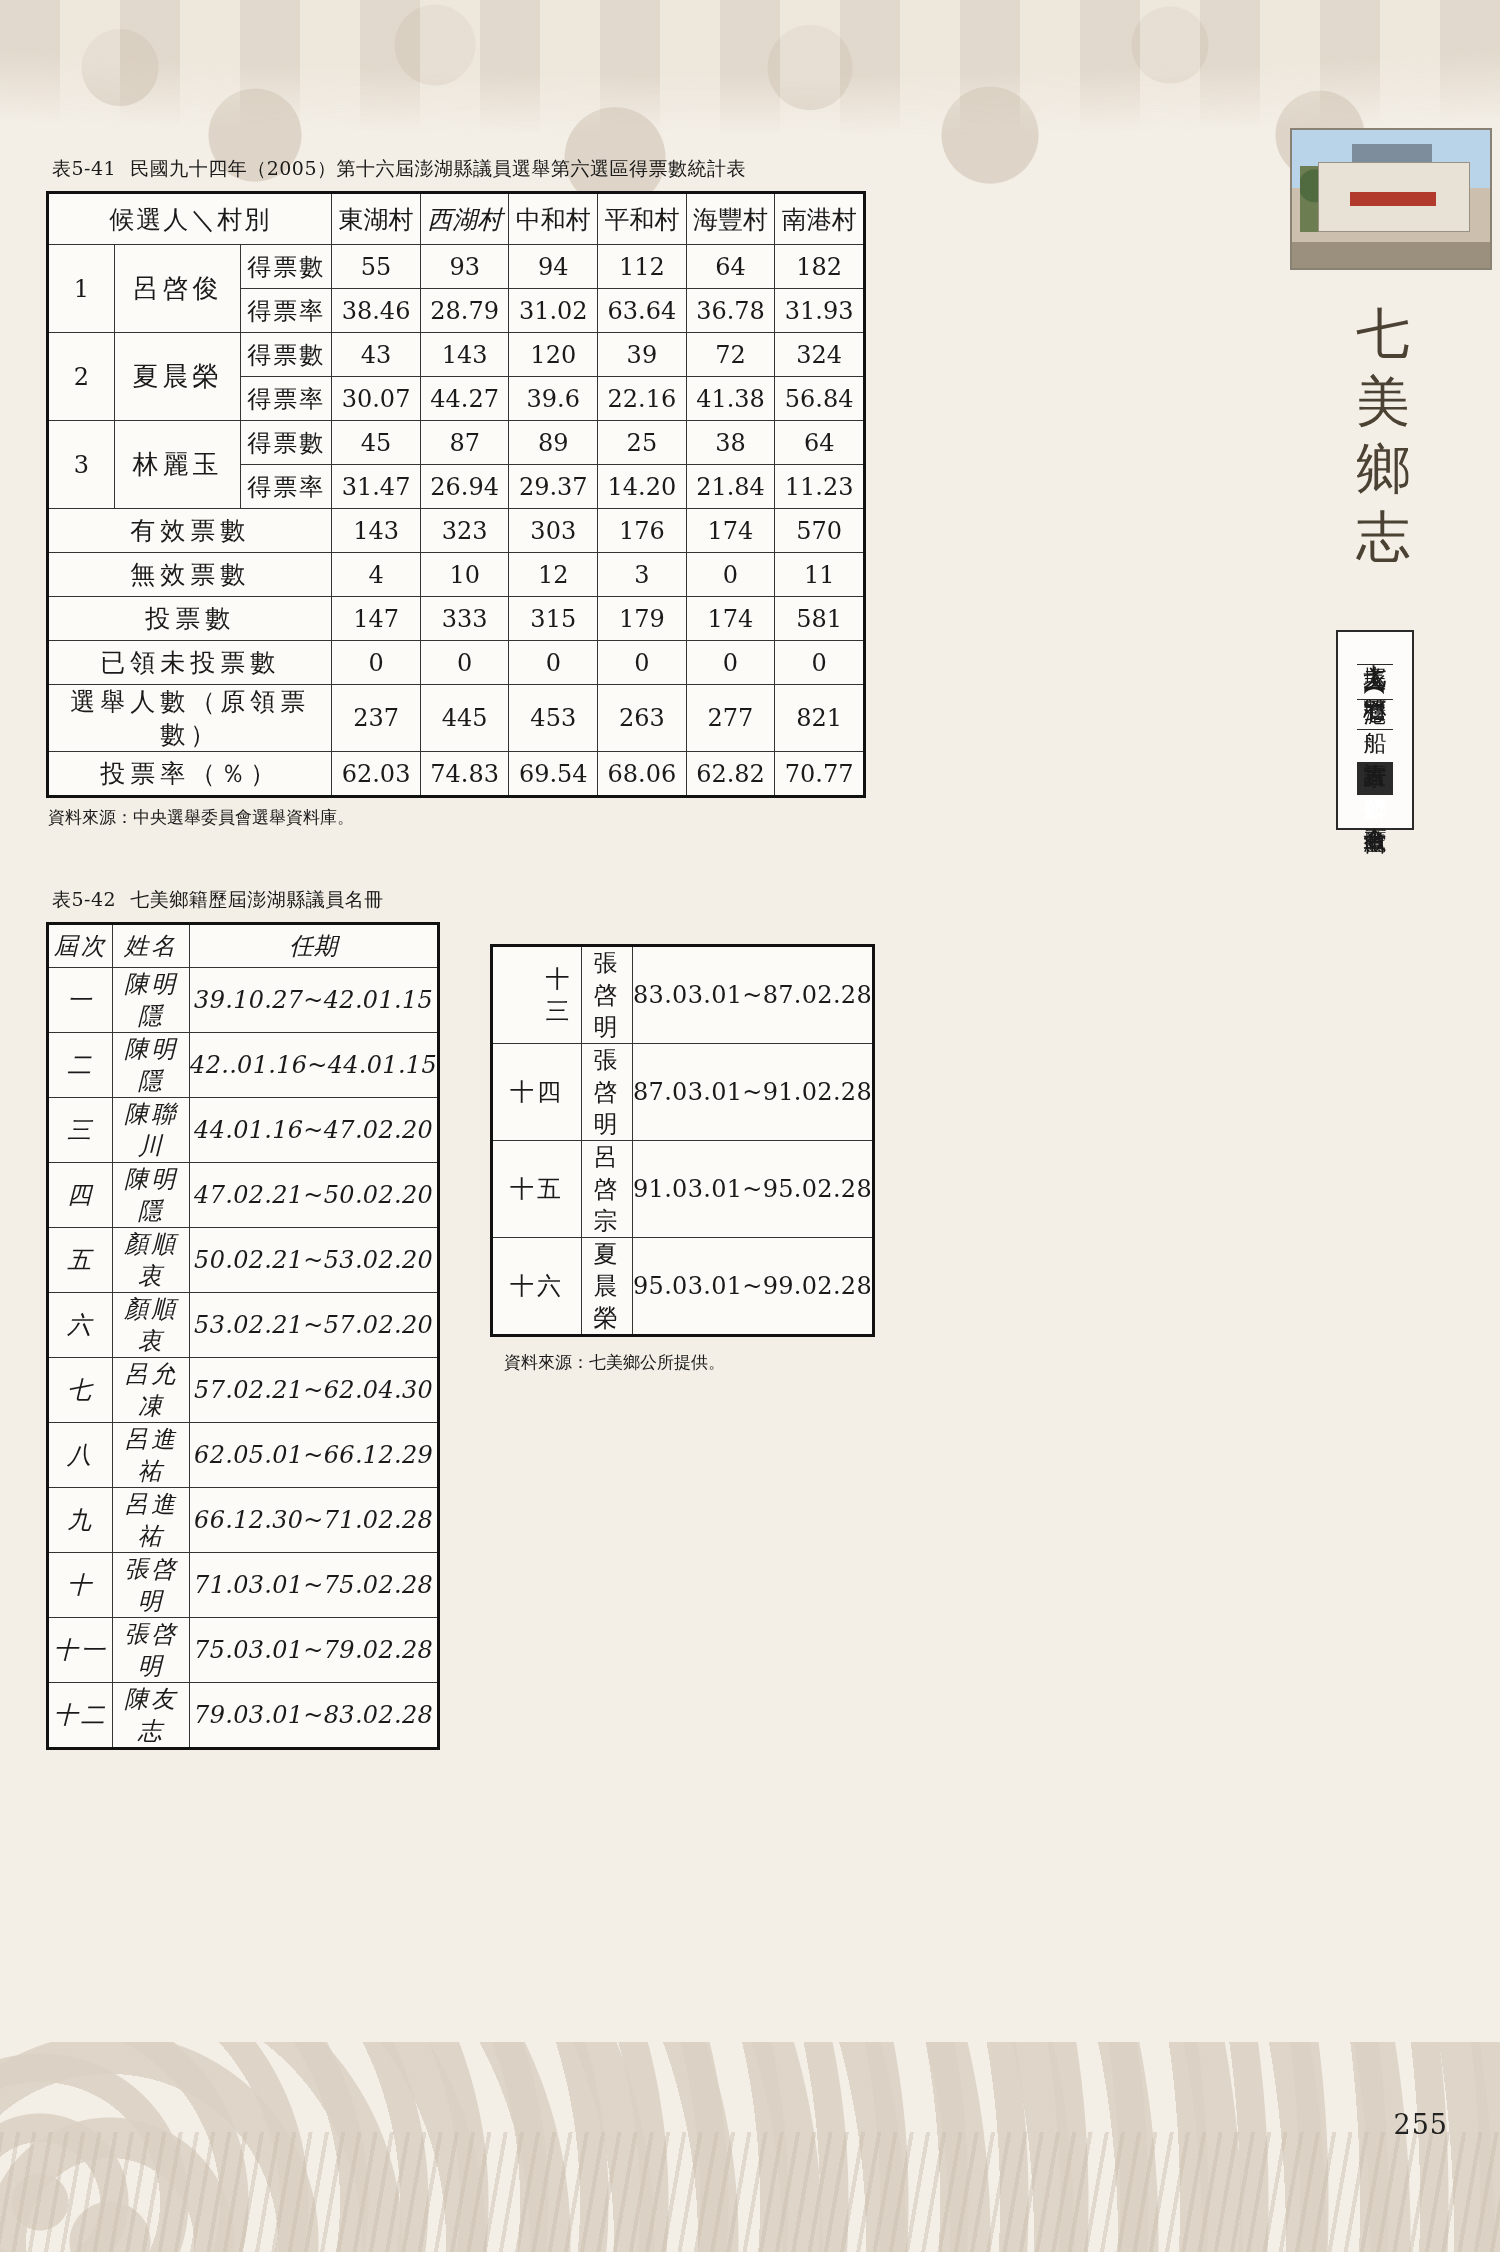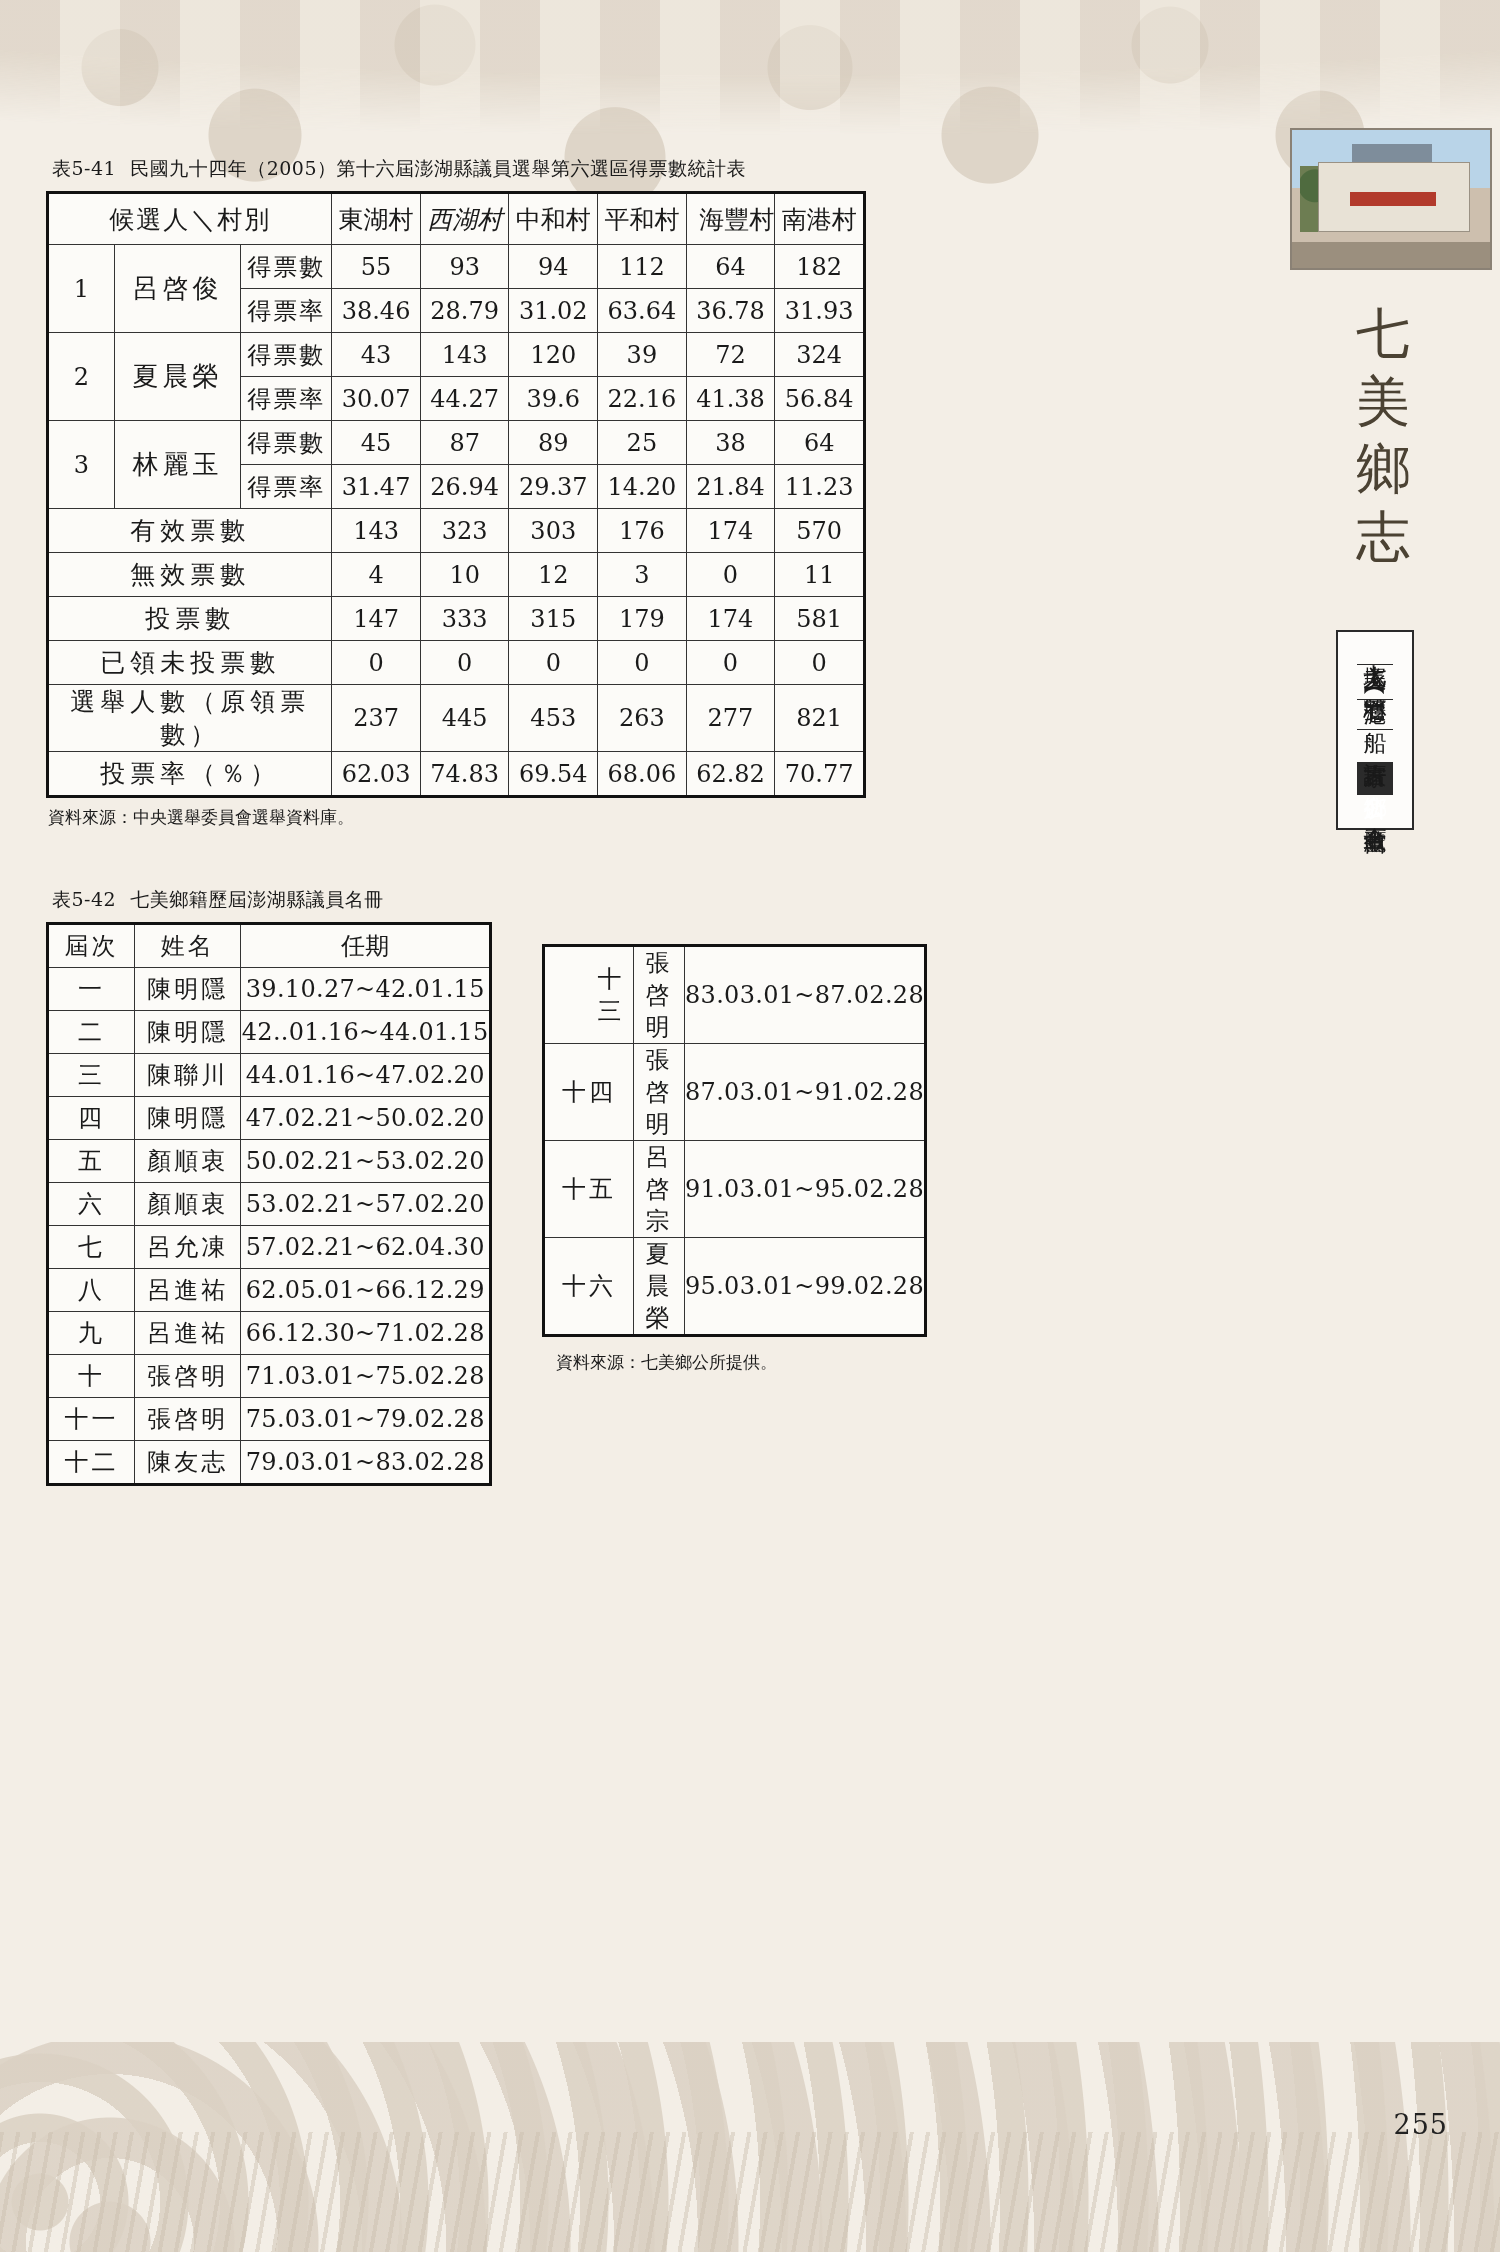--- a/index.html
+++ b/index.html
@@ -111,21 +111,21 @@
   #table-541 .wide-label { font-size: 25px; letter-spacing: 5px; }
   #table-541 .idx { font-size: 24px; }
   #table-541 .hdr-left { font-size: 25px; letter-spacing: 2px; }
 
   
   .t542 td { height: 42px; font-size: 25px; }
   .t542 .c-term { letter-spacing: 3px; }
   .t542 .c-name { letter-spacing: 3px; }
   .t542 .c-period { font-size: 24px; letter-spacing: .3px; }
 
-  #left542 { width: 446px; }
+  #left542 { width: 394px; font-style: italic; }
   #right542 { width: 385px; }
 
   .two-col-542 {
     display: flex;
     gap: 50px;
     align-items: flex-start;
   }
 
   
   #photo {
@@ -261,21 +261,21 @@
   </div>
 
   <table class="bordered" id="table-541">
     <tbody>
       <tr>
         <td class="hdr-left" colspan="3" style="width:335px;height:50px;">候選人＼村別</td>
         <td class="hdr" style="width:93px;">東湖村</td>
         <td class="hdr" style="width:93px;font-style:italic;">西湖村</td>
         <td class="hdr" style="width:93px;">中和村</td>
         <td class="hdr" style="width:93px;">平和村</td>
-        <td class="hdr" style="width:93px;text-align:right;">海豐村</td>
+        <td class="hdr" style="width:93px;">海豐村</td>
         <td class="hdr" style="width:93px;">南港村</td>
       </tr>
 
       <tr>
         <td class="idx" rowspan="2" style="width:78px;">1</td>
         <td class="cand-name" rowspan="2" style="width:150px;">呂啓俊</td>
         <td class="rowlabel" style="width:107px;">得票數</td>
         <td class="num">55</td>
         <td class="num">93</td>
         <td class="num">94</td>

